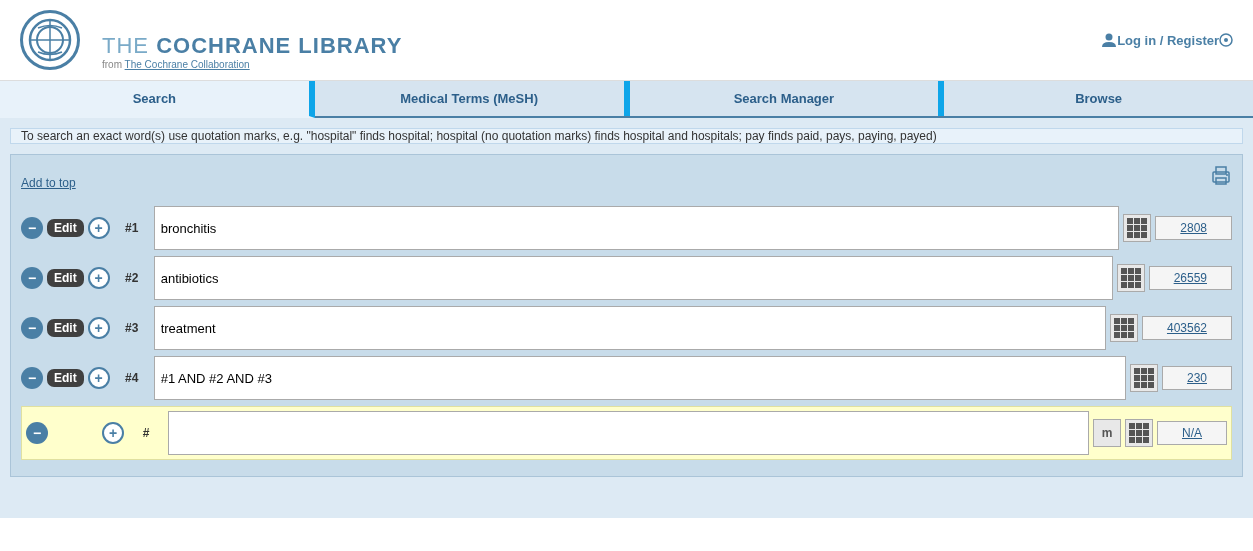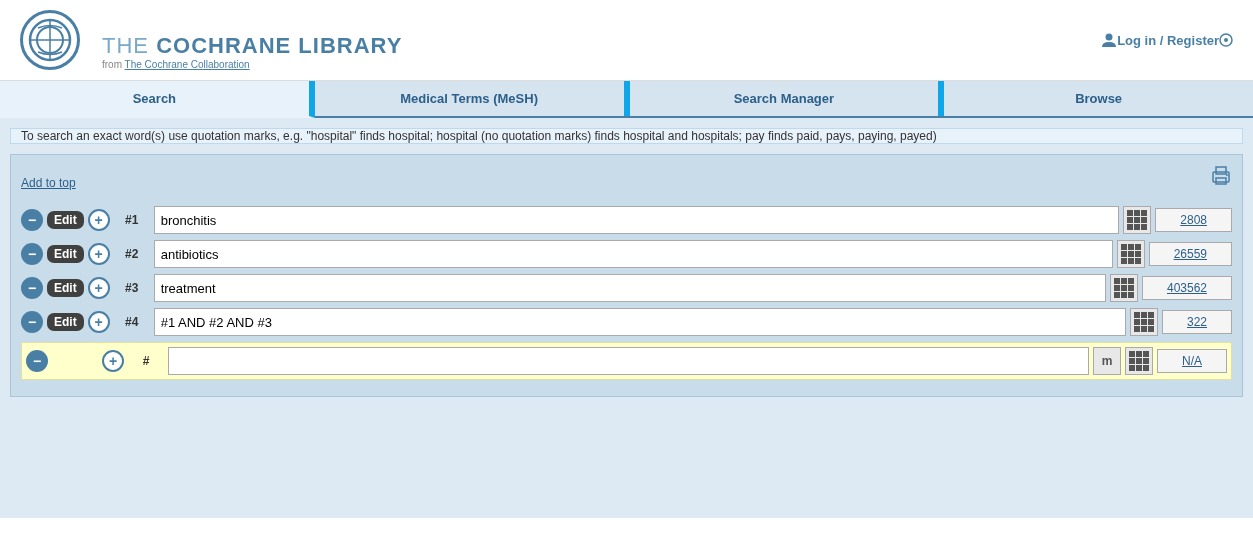--- a/index.html
+++ b/index.html
@@ -189,21 +189,21 @@
     .row-num {
       width: 36px;
       text-align: center;
       font-weight: bold;
       color: #333;
       font-size: 12px;
       flex-shrink: 0;
     }
     .search-input {
       flex: 1;
-      height: 28px;
+      height: 44px;
       border: 1px solid #aaa;
       padding: 2px 6px;
       font-size: 13px;
       outline: none;
     }
     .grid-icon-btn {
       width: 28px;
       height: 28px;
       border: 1px solid #aaa;
       background: #e8e8e8;
@@ -389,21 +389,21 @@
             <span></span>
             <span></span>
           <span></span>
             <span></span>
             <span></span>
           <span></span>
             <span></span>
             <span></span>
         </div>
       </div>
-      <div class="result-count">322</div>
+      <div class="result-count">230</div>
     </div>
 
     <div class="search-row new-row">
       <button class="btn-minus">−</button>
       <span style="width:46px; flex-shrink:0;"></span>
       <button class="btn-plus">+</button>
       <span class="row-num">#</span>
       <input class="search-input" type="text" value="" placeholder="" style="">
       <div class="m-icon-btn">
         <span>m</span>

